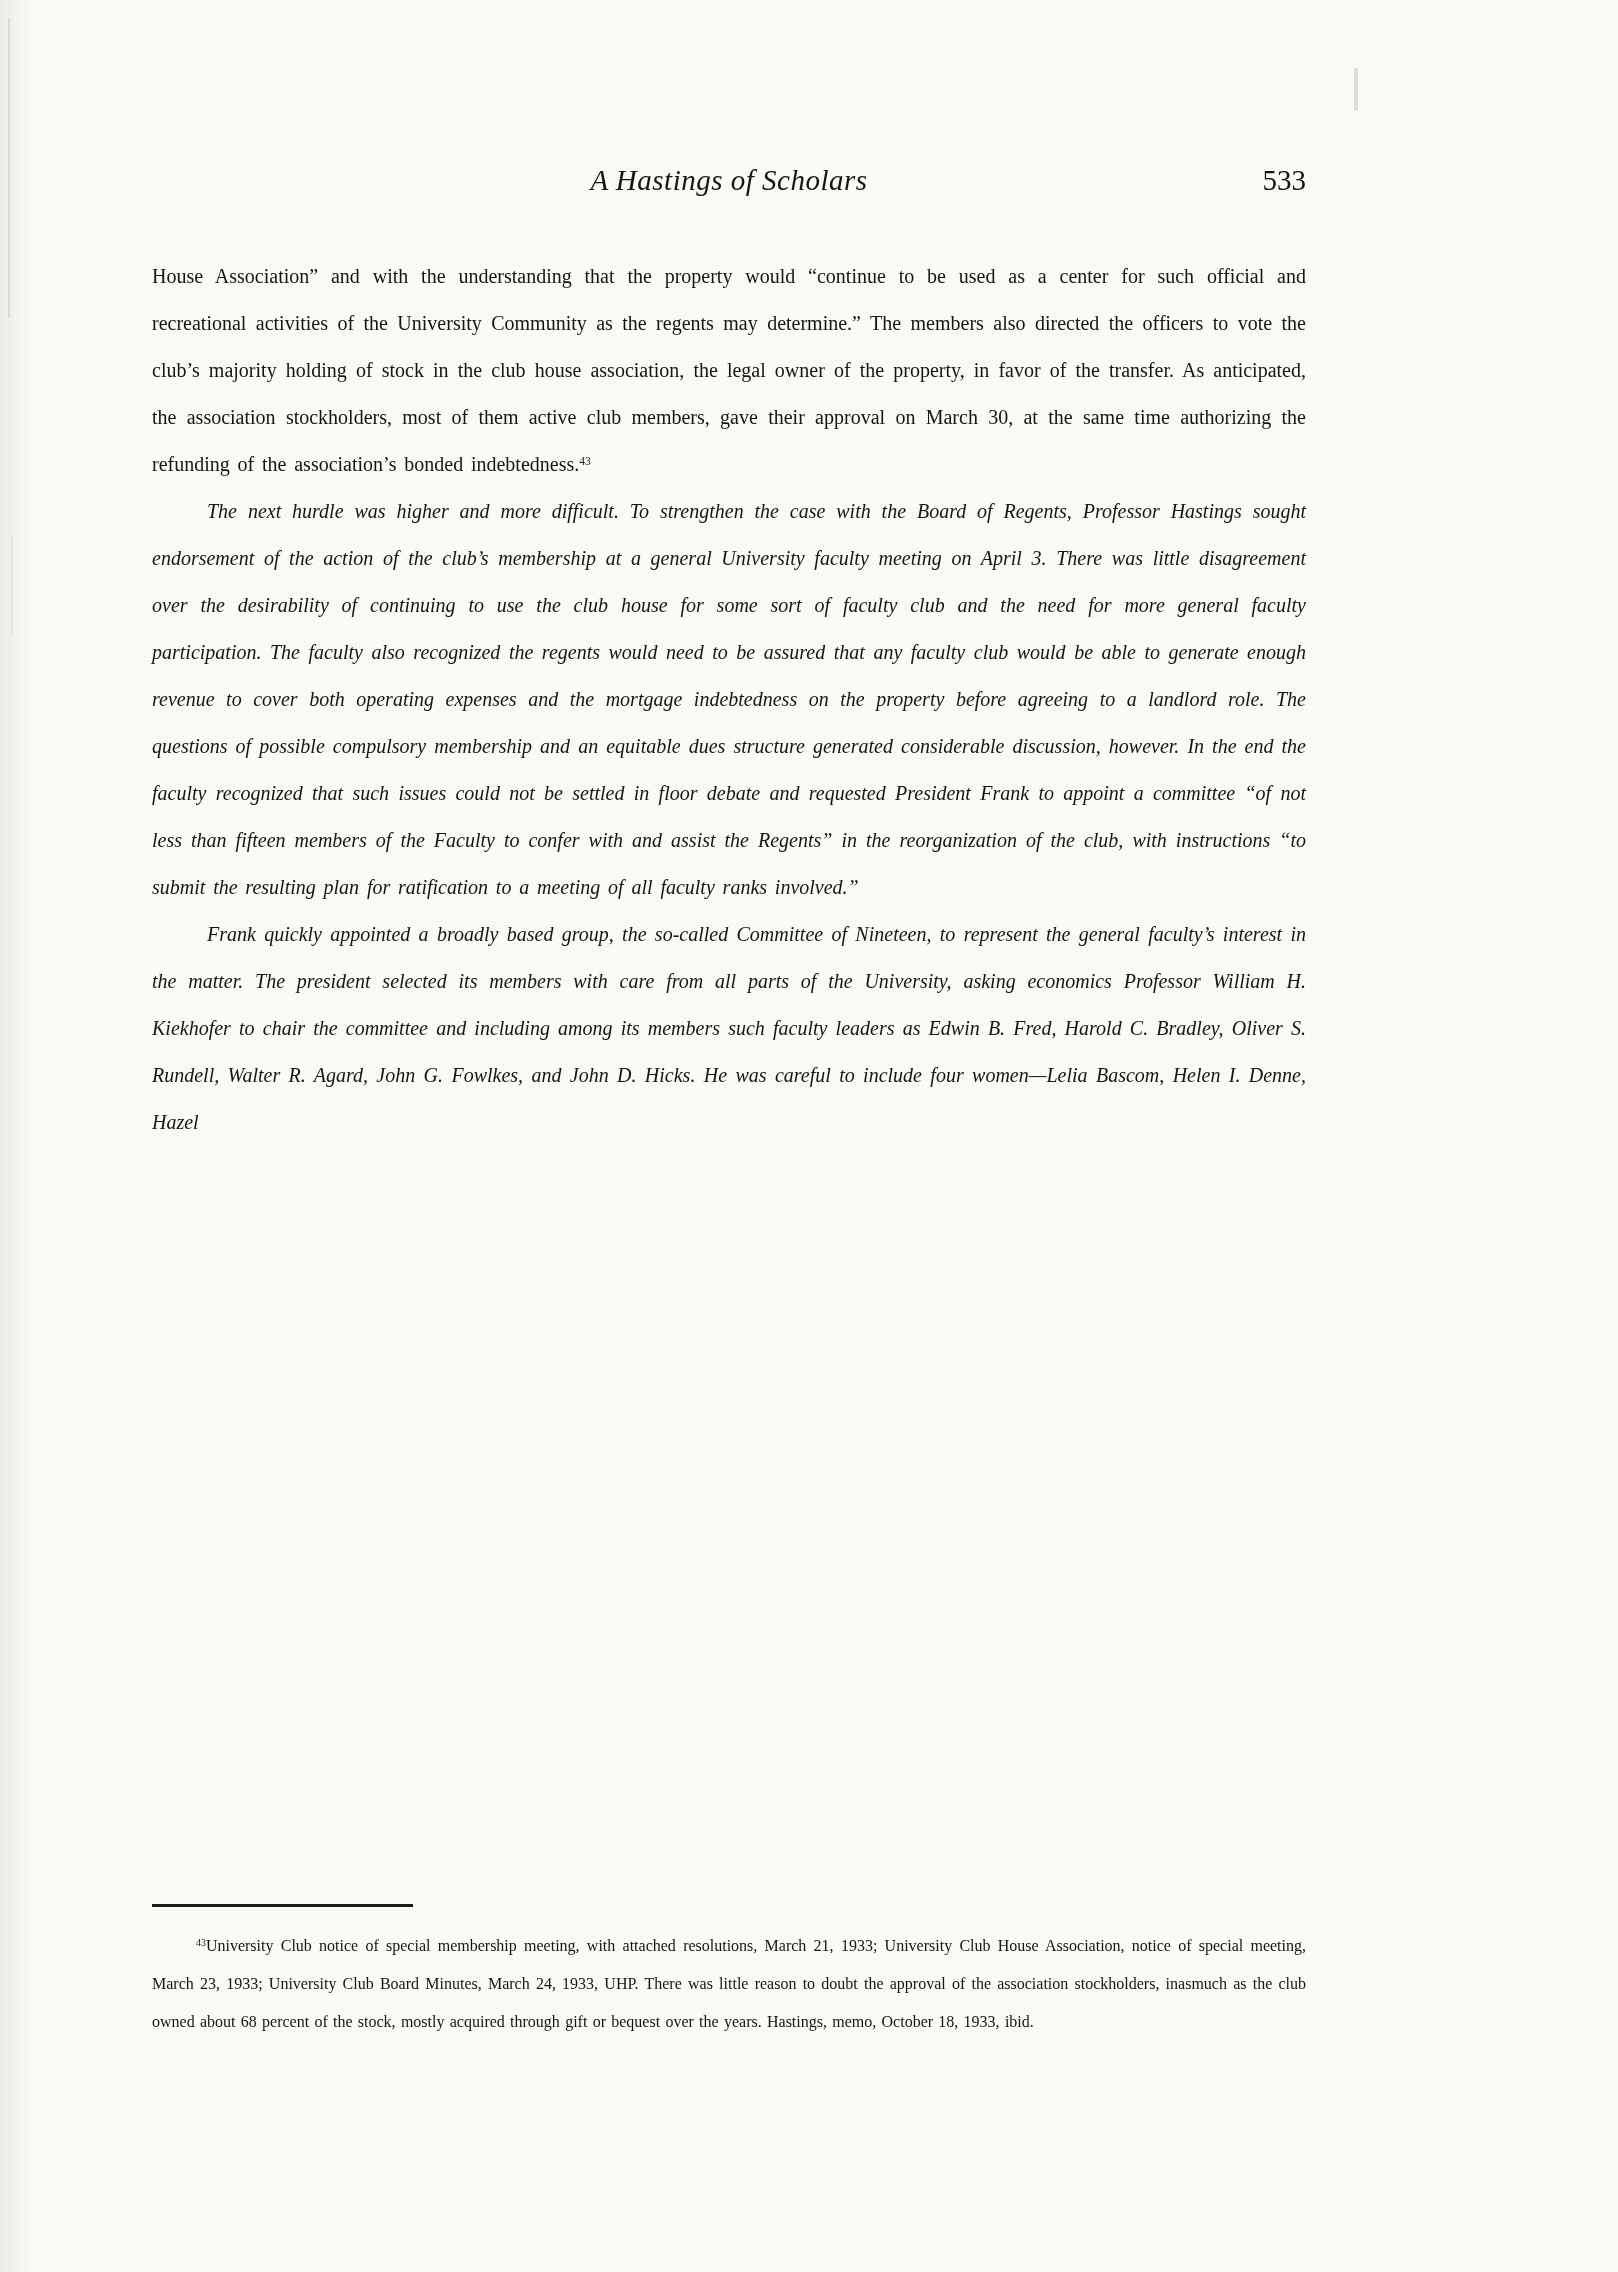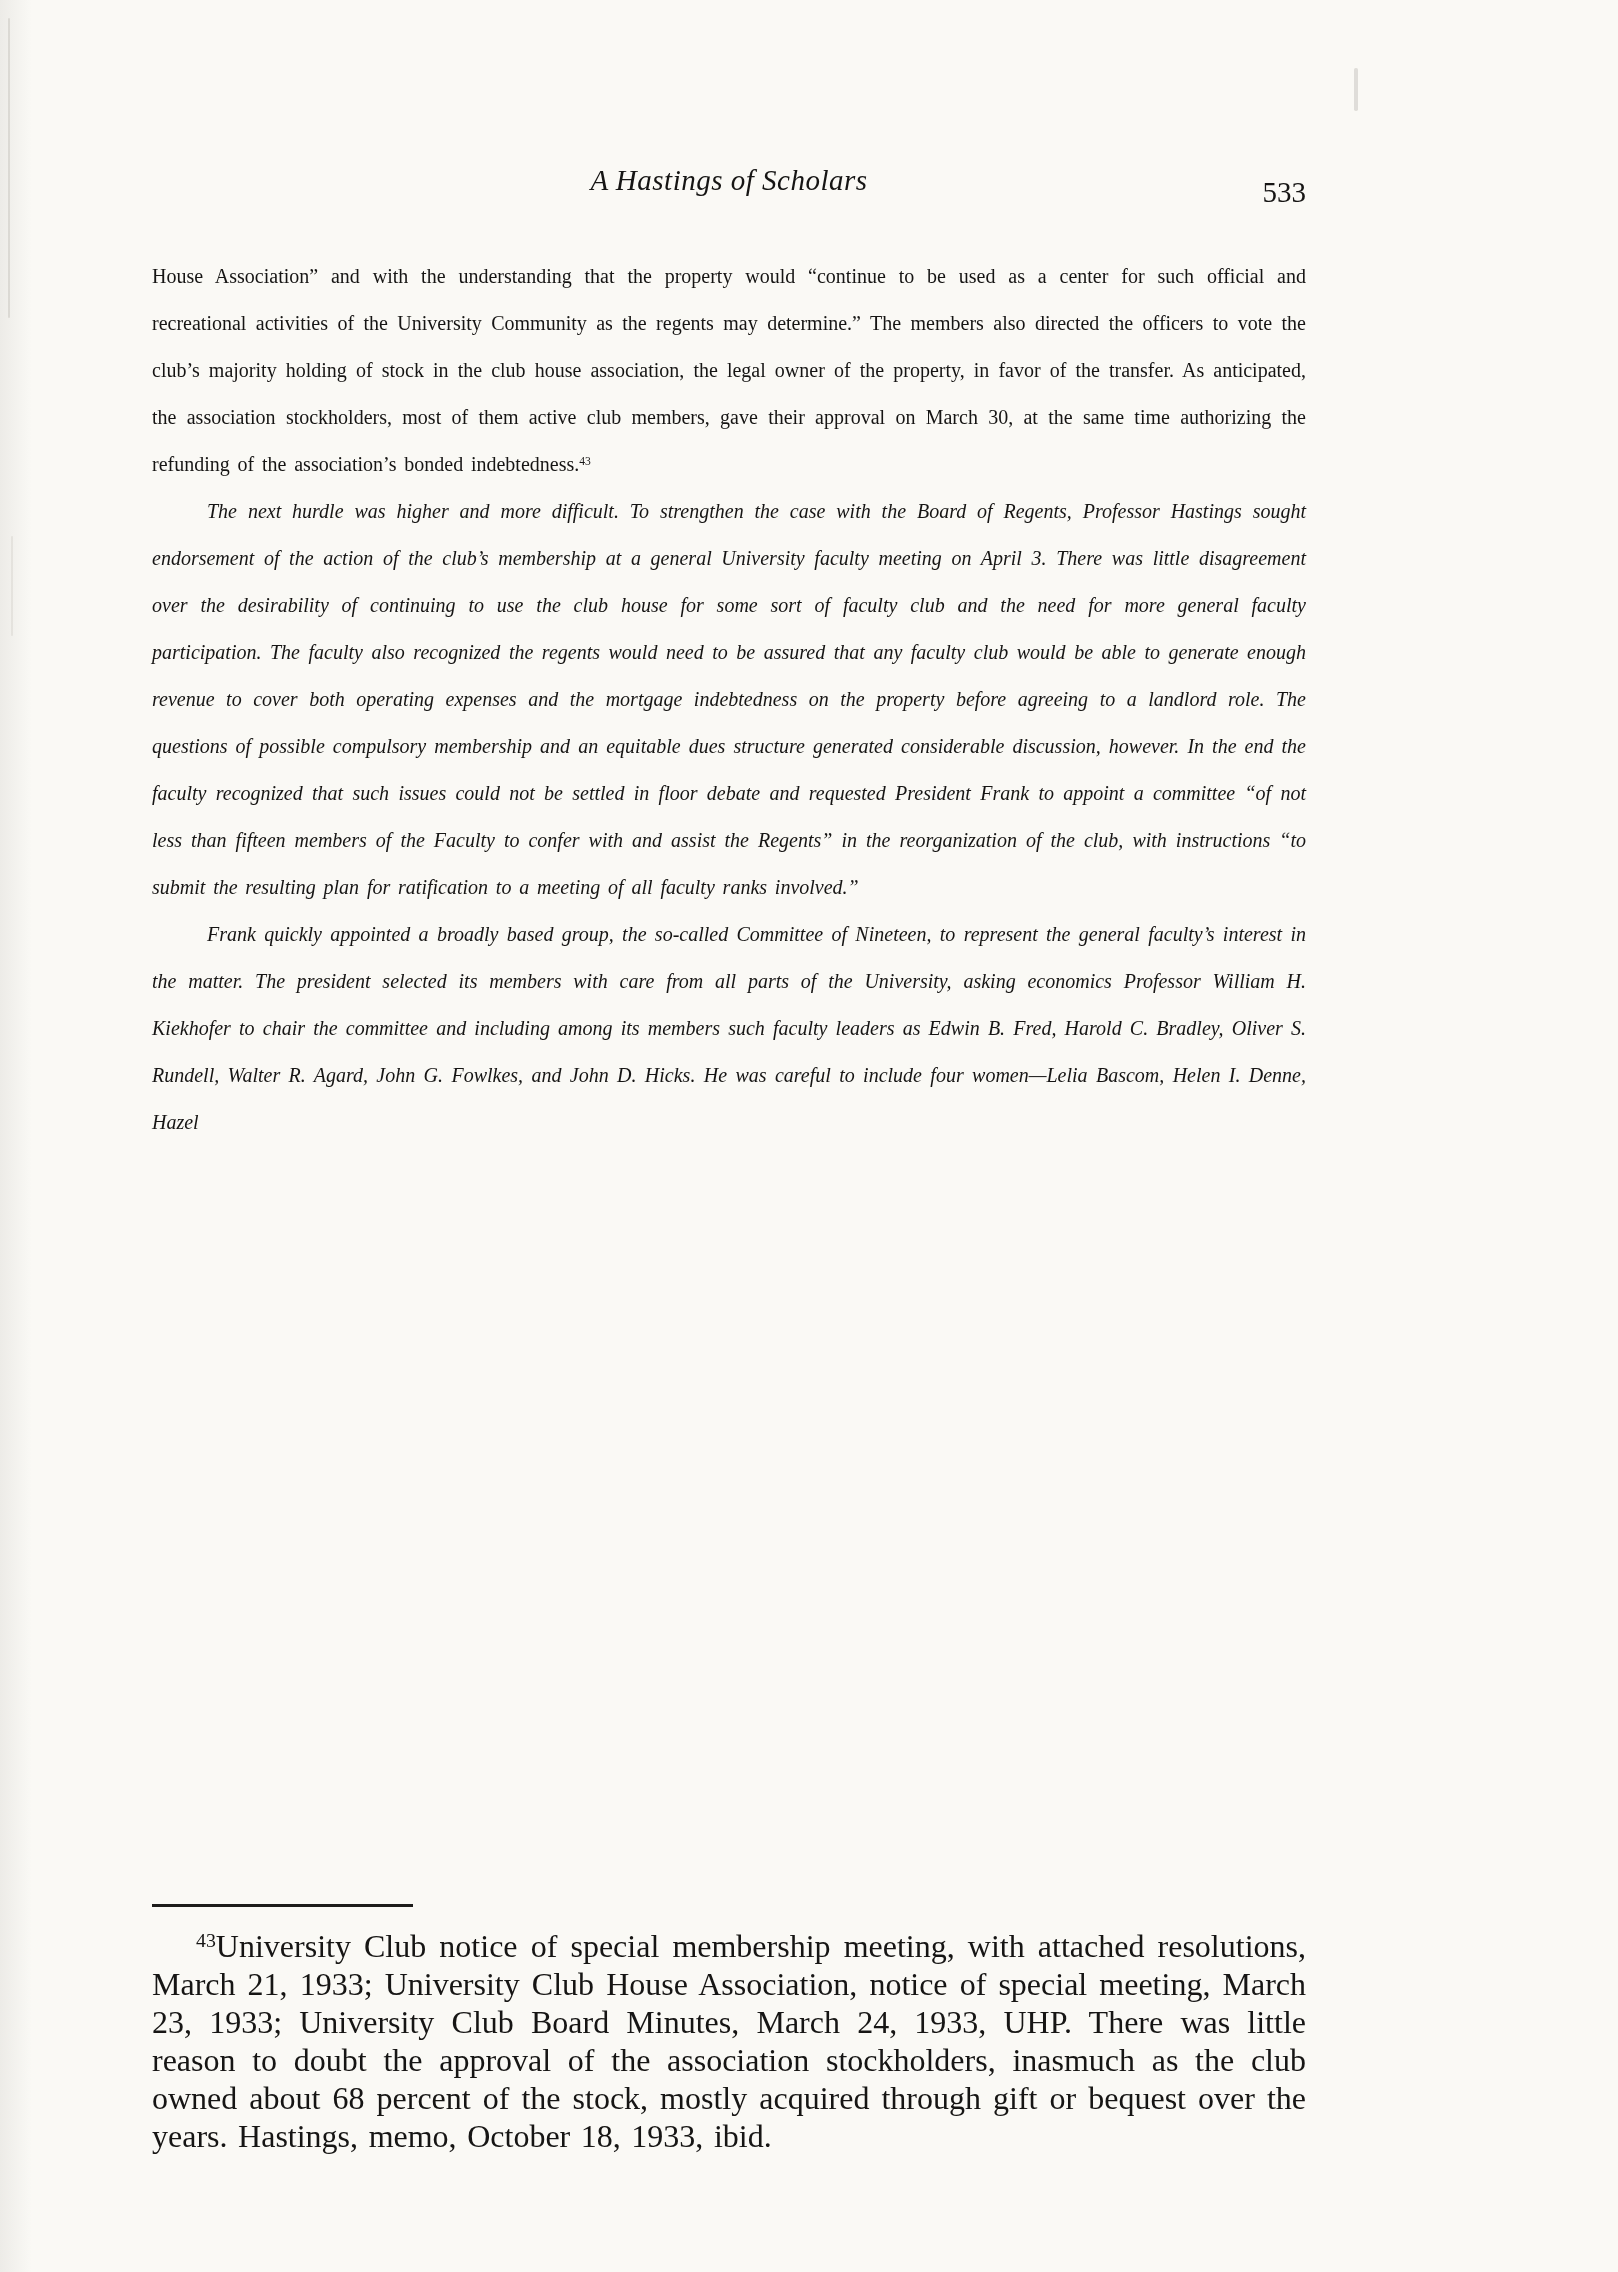--- a/index.html
+++ b/index.html
@@ -54,21 +54,21 @@
   }
   .head-title {
     display: block;
     text-align: center;
     font-style: italic;
     letter-spacing: 0.5px;
   }
   .page-number {
     position: absolute;
     right: 0;
-    top: 12px;
+    top: 0;
     font-style: normal;
   }
 
   
   .body-text {
     position: absolute;
     top: 253px;
     left: 152px;
     width: 1154px;
     font-size: 20px;
@@ -94,21 +94,21 @@
     left: 152px;
     width: 1154px;
   }
   .footnote-rule {
     width: 261px;
     height: 3.2px;
     background: #1d1c1a;
     margin-bottom: 20px;
   }
   .footnote-text {
-    font-size: 32px;
+    font-size: 16px;
     line-height: 38px;
     text-align: justify;
     text-indent: 44px;
     word-spacing: 0.08em;
     margin-top: 8px;
   }
   .footnote-text .fn-ref {
     font-size: 0.62em;
     top: -0.5em;
   }

